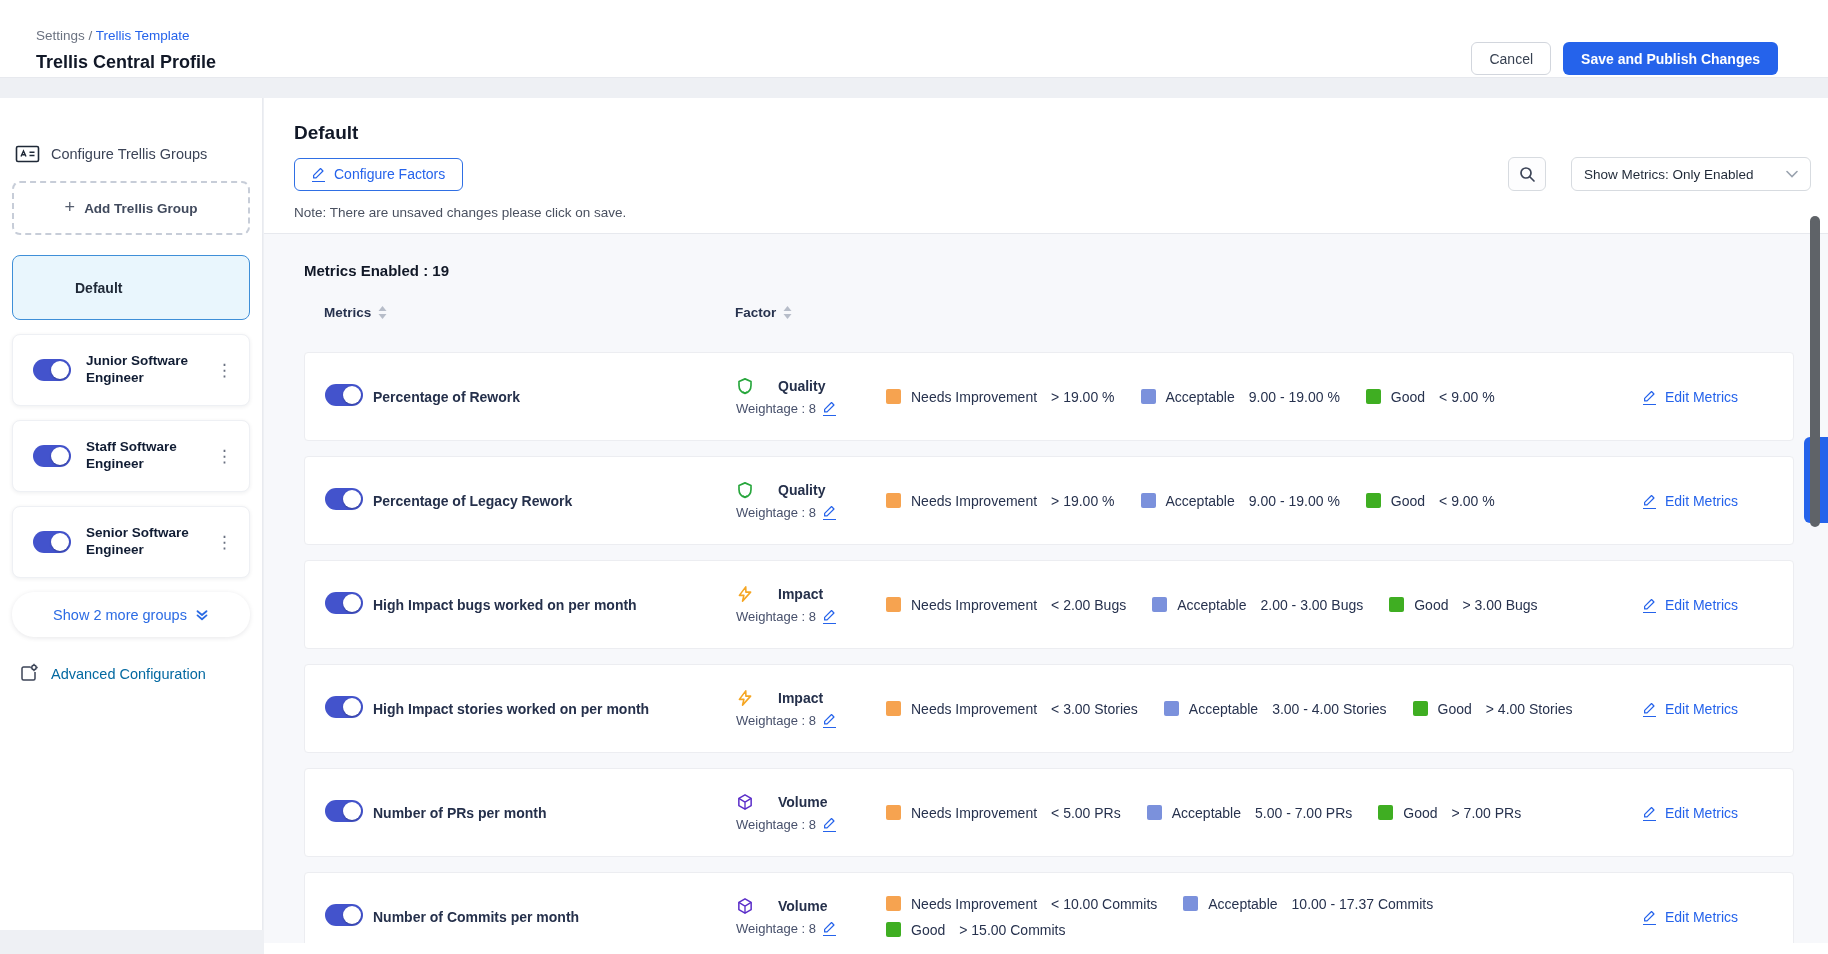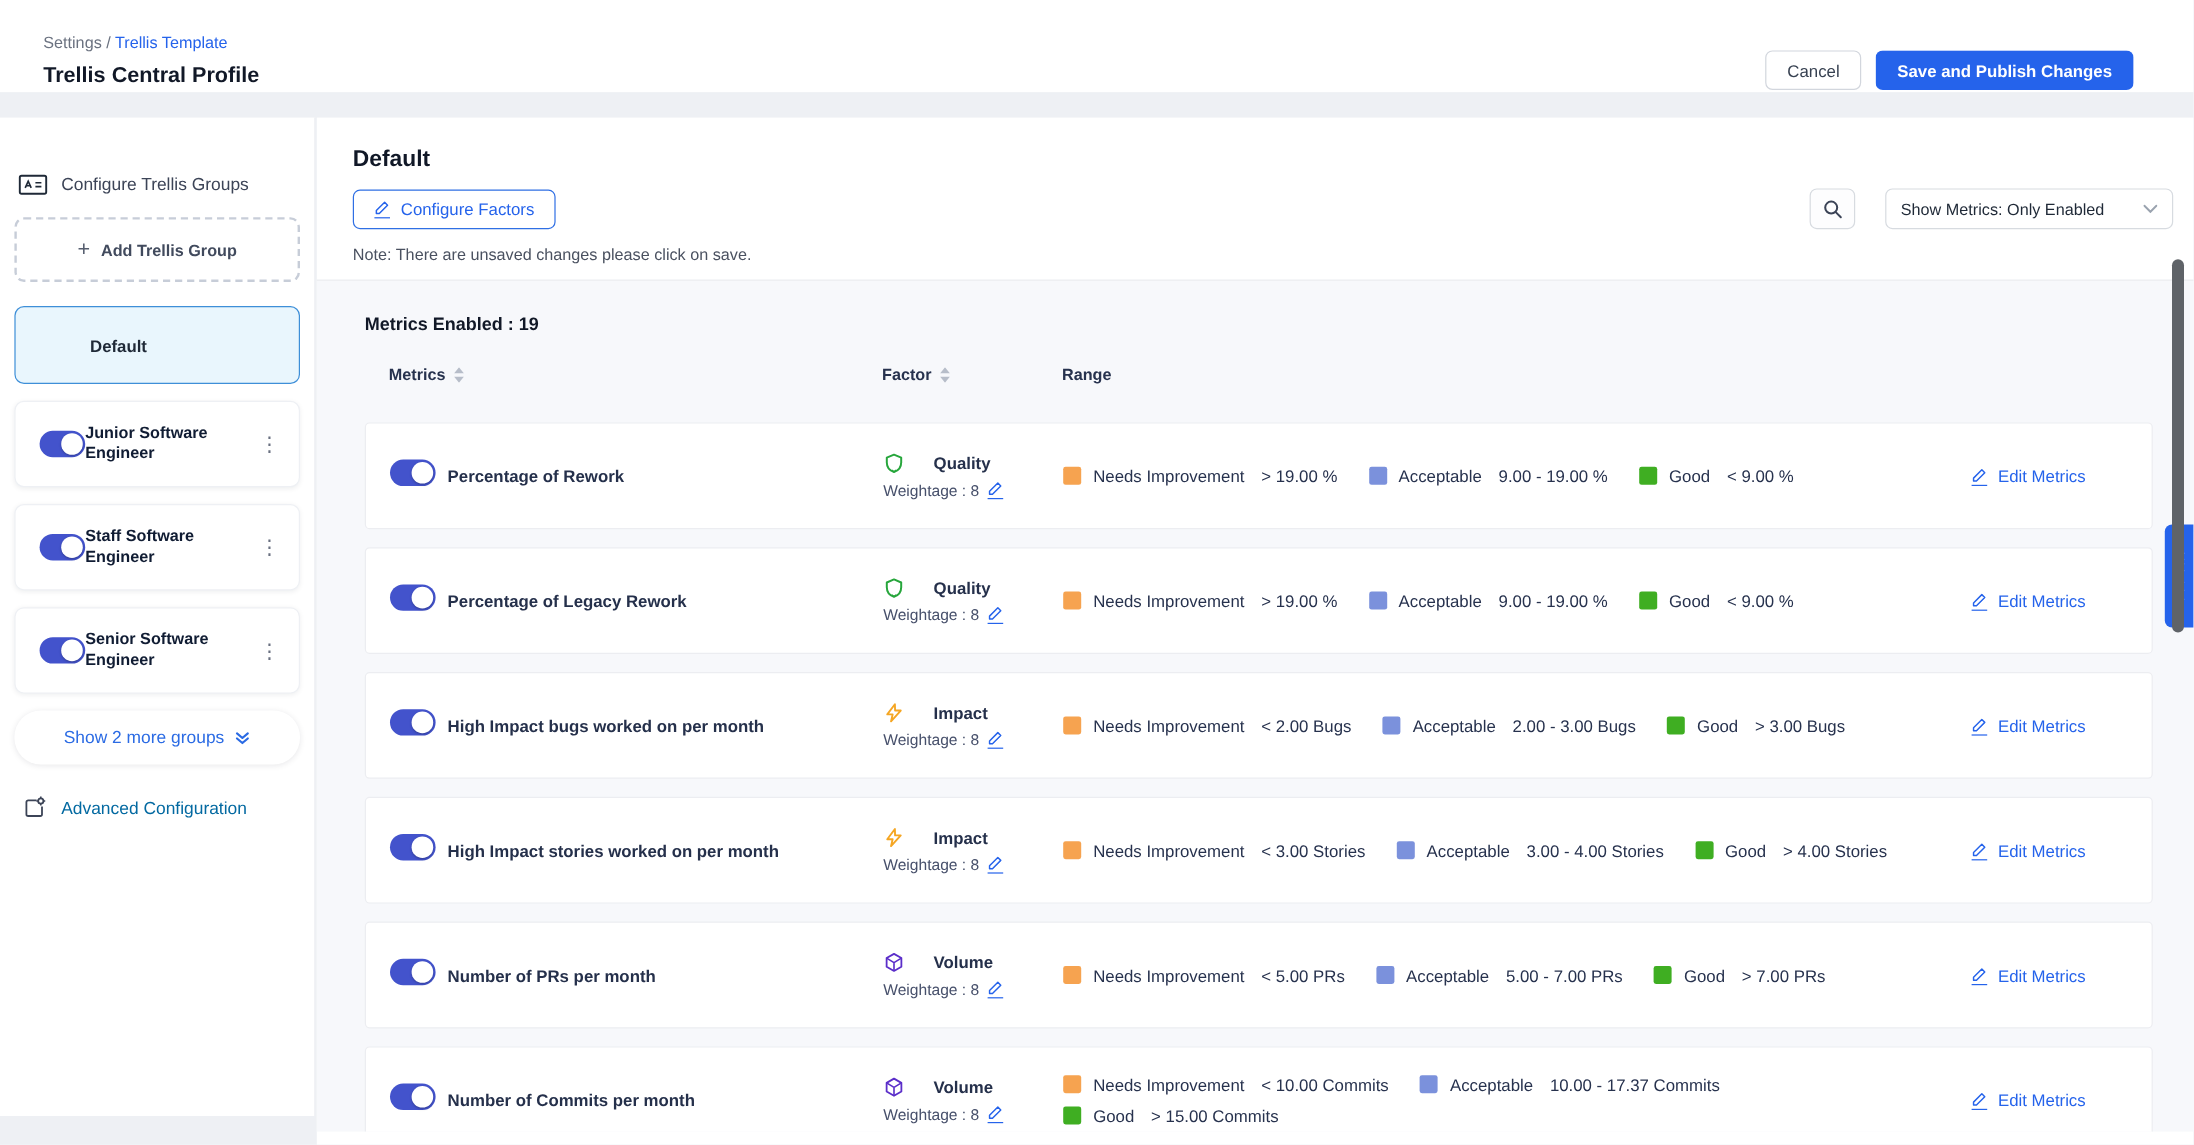--- a/index.html
+++ b/index.html
@@ -37,21 +37,21 @@
               color:#414a5d; font-weight:700; font-size:13.5px; }
   .add-plus { font-size:18px; font-weight:400; color:#555d6e; margin-top:-2px; }
   .default-card { margin-top:20px; height:65px; border:1px solid #3e8fd8; border-radius:8px;
                   background:#e9f6fd; display:flex; align-items:center; padding-left:62px;
                   font-size:14px; font-weight:700; color:#1f2937; cursor:pointer; }
   .group-list { margin-top:14px; display:flex; flex-direction:column; gap:14px; }
   .group-card { height:72px; background:#fff; border:1px solid #eef0f4; border-radius:8px;
                 box-shadow:0 1px 4px rgba(16,24,40,.07); display:flex; align-items:center;
                 padding:0 14px 0 20px; cursor:pointer; }
   .group-name { font-size:13.5px; font-weight:700; color:#101c33; line-height:1.25;
-                width:128px; }
+                margin-left:15px; width:128px; }
   .kebab { margin-left:auto; color:#697080; font-size:17px; line-height:1; cursor:pointer; padding:4px 2px; }
   .show-more { margin-top:14px; height:45px; background:#fff; border-radius:22px;
                box-shadow:0 1px 5px rgba(16,24,40,.10); display:flex; align-items:center;
                justify-content:center; gap:8px; color:#2b6be4; font-size:14.5px; cursor:pointer; }
   .adv-row { margin-top:26px; display:flex; align-items:center; gap:12px; padding-left:6px;
              font-size:14.5px; color:#0369a1; cursor:pointer; }
 
   
   .toggle { position:relative; width:38px; height:22px; flex:0 0 38px; border-radius:11px;
             background:var(--toggle); cursor:pointer; display:inline-block; }
@@ -244,23 +244,20 @@
       </div>
       <div class="h-factor">
         <span>Factor</span>
         <span class="sort-ic">
             <svg width="9" height="13" viewBox="0 0 9 13" fill="#b7bdc9">
     <path d="M4.5 0L8.5 5h-8L4.5 0z"></path>
     <path d="M4.5 13L.5 8h8L4.5 13z"></path>
   </svg>
           </span>
       </div>
-      <div class="h-range">
-        <span>Range</span>
-      </div>
     </div>
     <div class="rows">
         <div class="trow">
     <div class="c-toggle">
       <span class="toggle"><span class="knob"></span></span>
     </div>
     <div class="c-name">Percentage of Rework</div>
     <div class="c-factor">
       <div class="factor-line">
         <span class="f-icon" style="color: rgb(39, 166, 60);">

